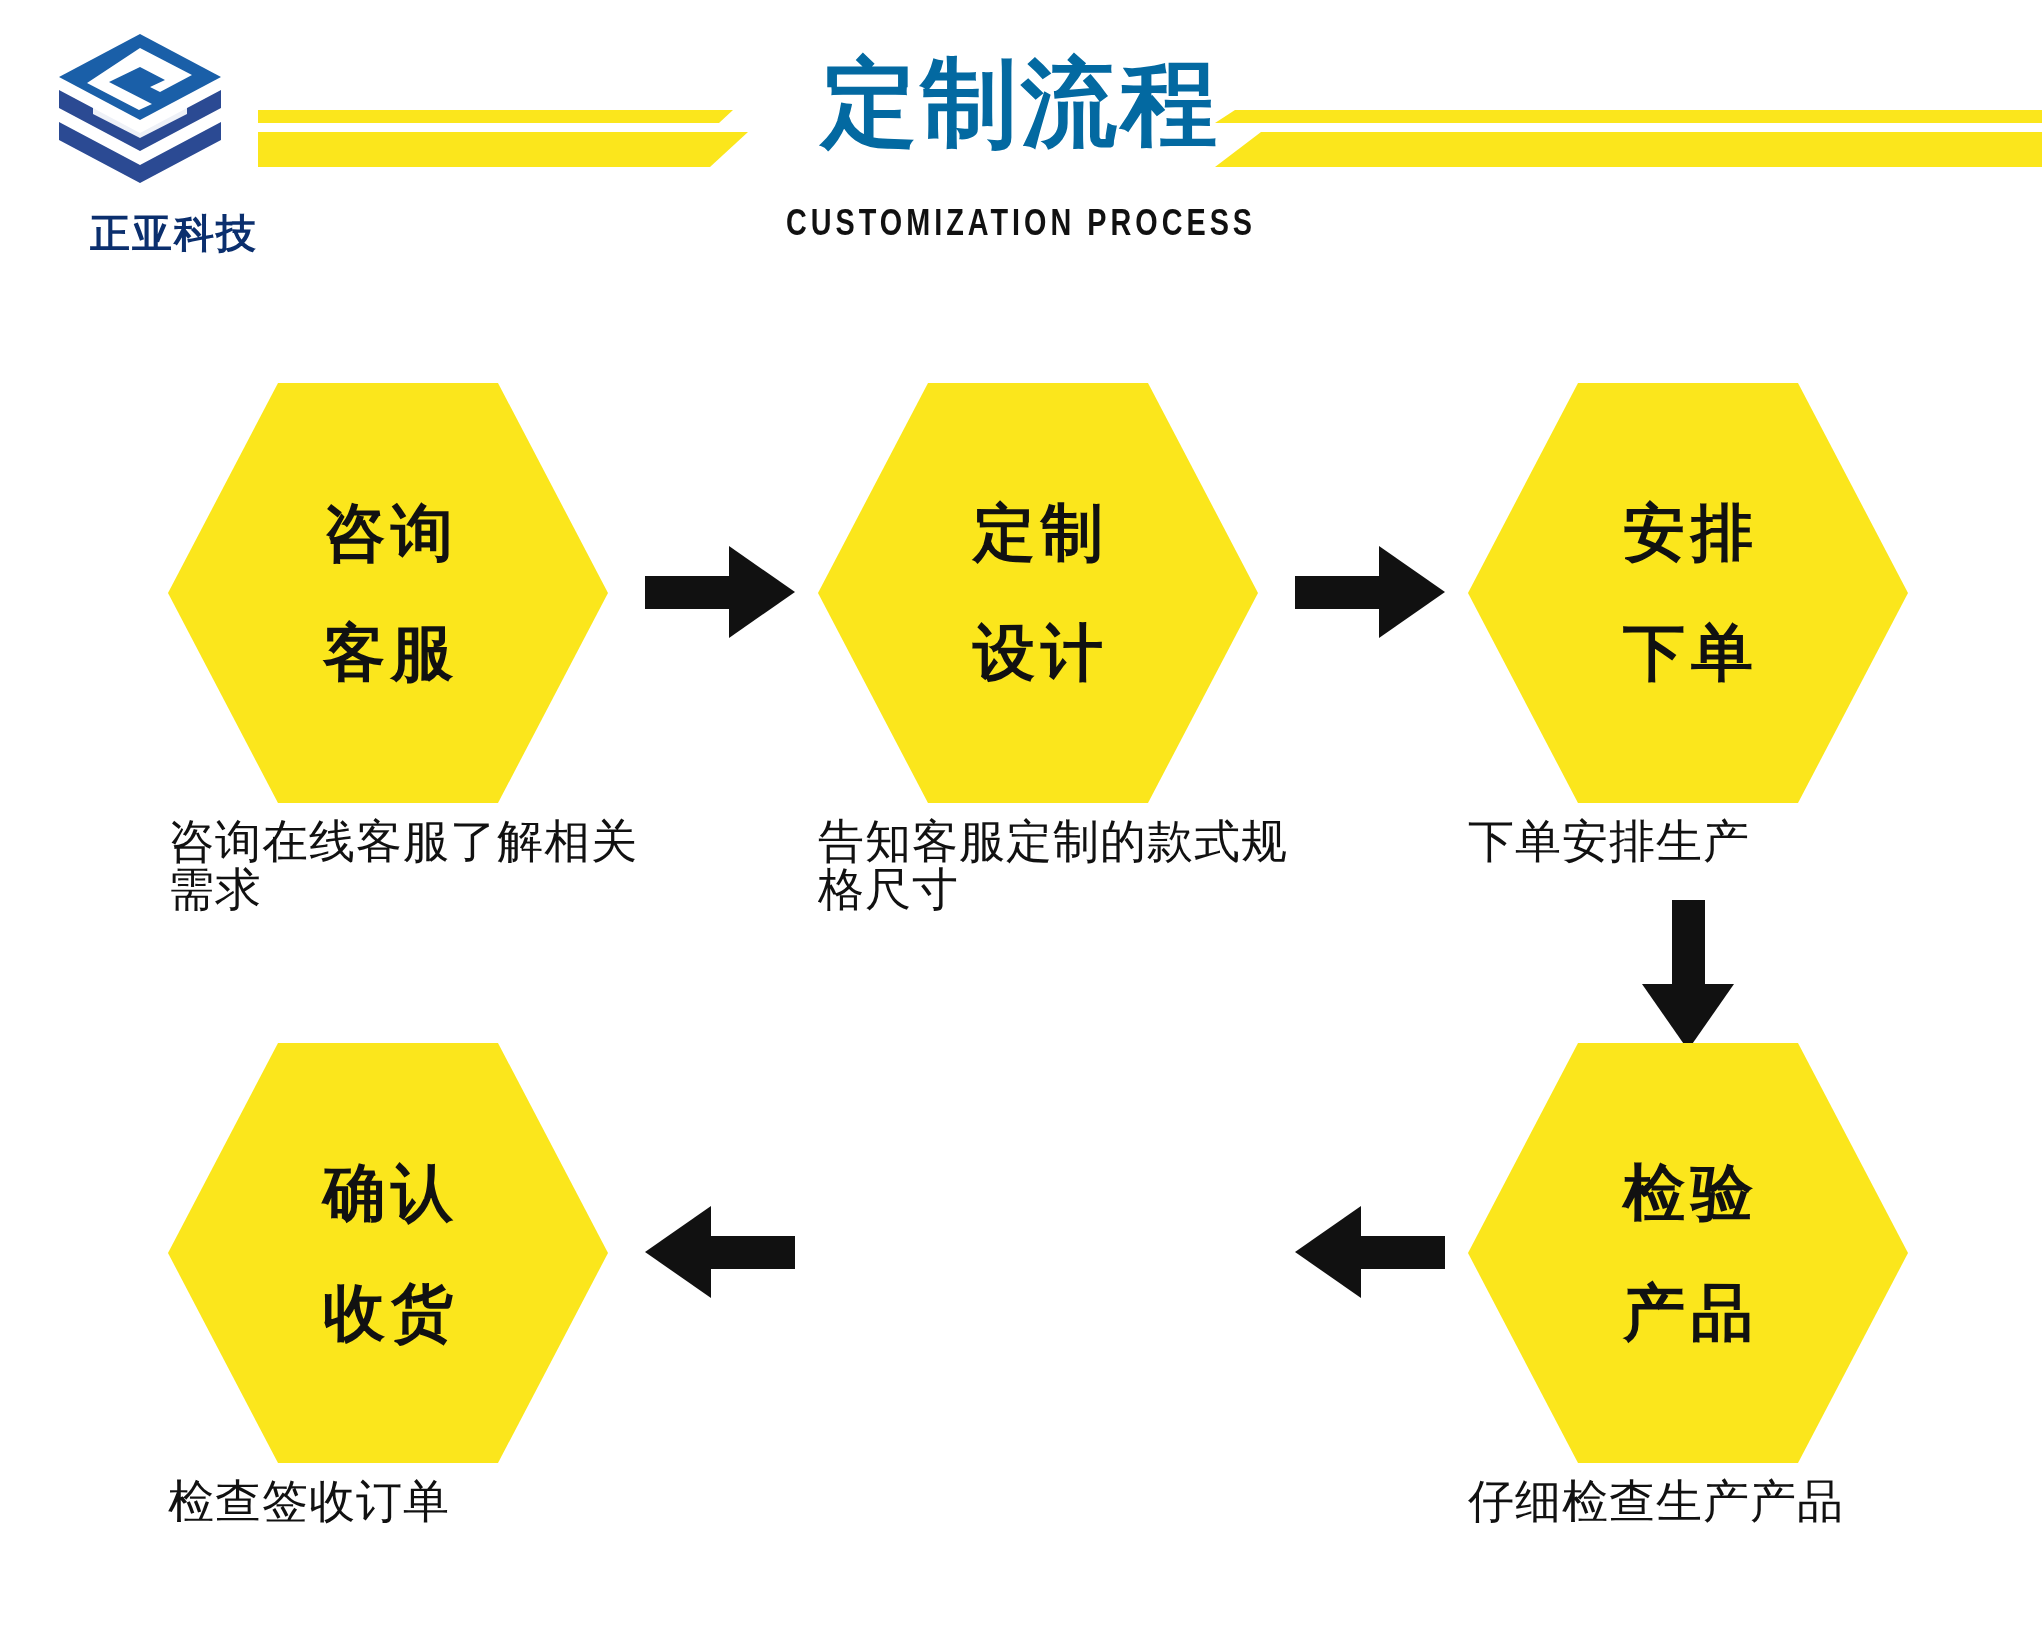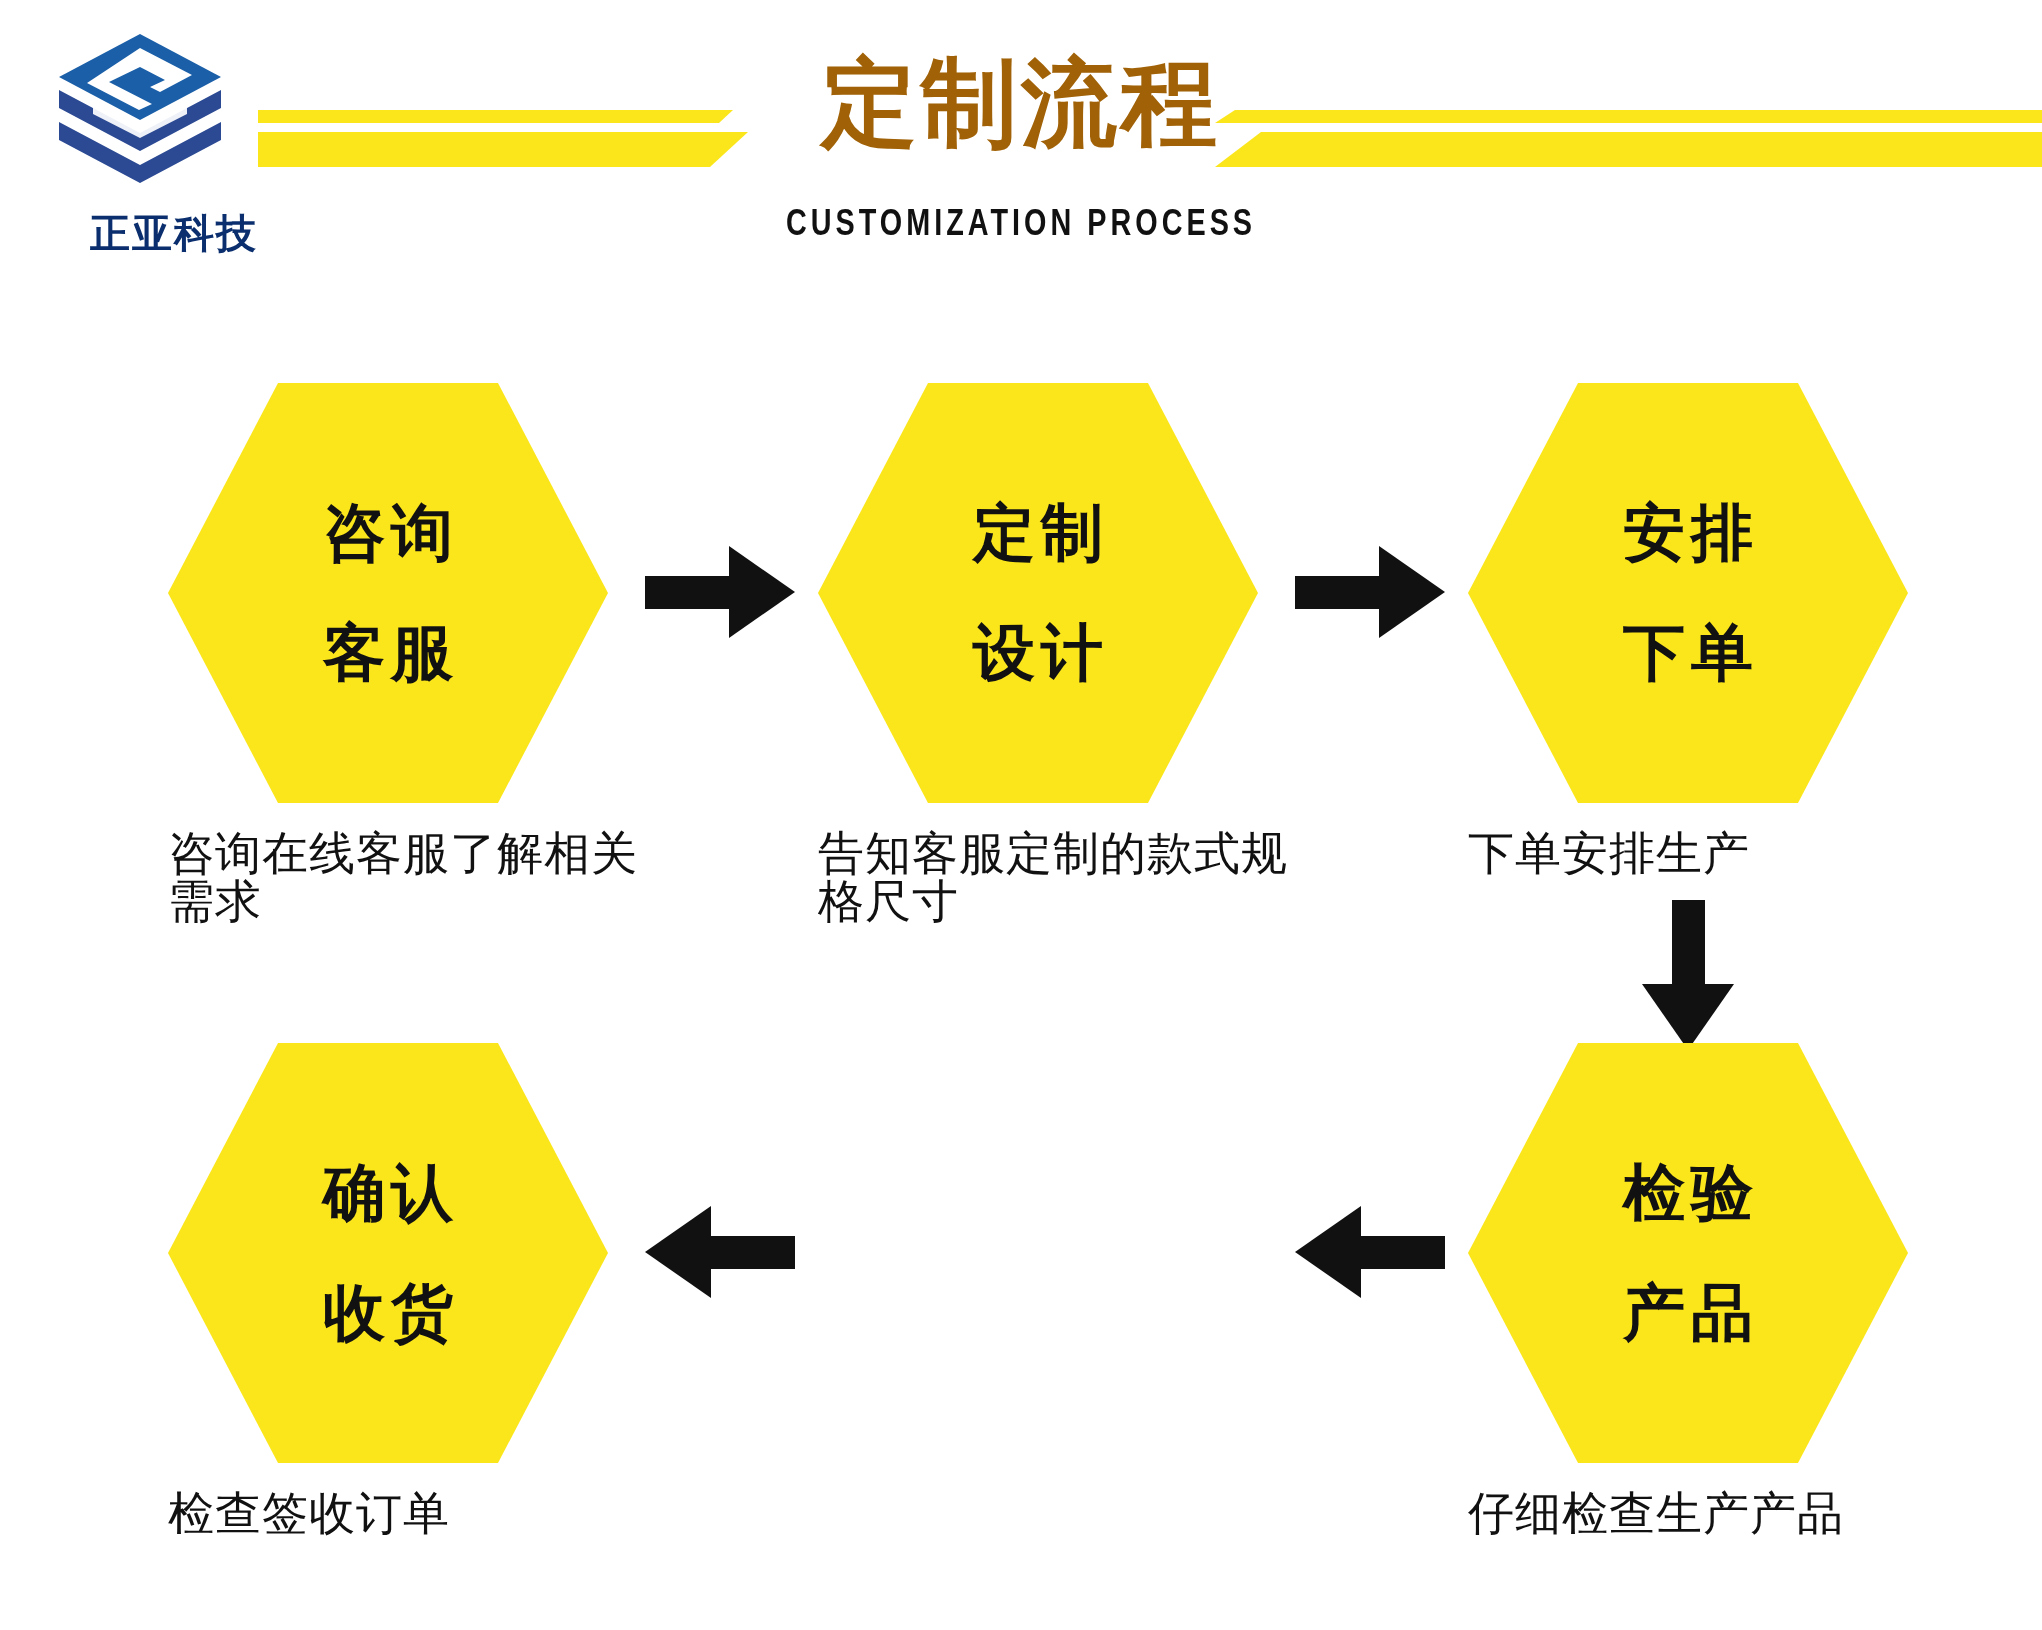--- a/index.html
+++ b/index.html
@@ -33,21 +33,21 @@
 
   #bars-right{left:1215px;top:100px;width:830px;height:80px;}
   #bars-right .bar{right:0;}
   #bars-right .b1{top:10px;width:830px;
      clip-path:polygon(20px 0,100% 0,100% 100%,0 100%);}
   #bars-right .b2{top:32px;width:830px;
      clip-path:polygon(46px 0,100% 0,100% 100%,0 100%);}
 
   #title{
     position:absolute;left:0;top:48px;width:2042px;text-align:center;
-    font-size:96px;line-height:110px;font-weight:700;color:#a16207;
+    font-size:96px;line-height:110px;font-weight:700;color:#0369a1;
     letter-spacing:4px;
   }
   #subtitle{
     position:absolute;left:0;top:202px;width:2042px;text-align:center;
     font-size:36px;line-height:42px;font-weight:600;color:#111;
     letter-spacing:5px;transform:scaleX(.80);transform-origin:center top;
   }
 
   
   #flow{position:absolute;left:0;top:0;width:2042px;height:1630px;border-radius:27px;}
@@ -60,21 +60,21 @@
     clip-path:polygon(25% 0%,75% 0%,100% 50%,75% 100%,25% 100%,0% 50%);
     display:flex;flex-direction:column;align-items:center;justify-content:center;
   }
   .hex-line{
     font-size:62px;line-height:62px;font-weight:700;color:#111;
     letter-spacing:6px;text-indent:6px;
   }
   .hex-line.l1{margin-bottom:58px;}
 
   .caption{
-    margin-top:26px;width:470px;
+    margin-top:14px;width:470px;
     font-size:46px;line-height:48px;font-weight:400;color:#111;
     letter-spacing:1px;
   }
 
   
   .arrow{position:absolute;}
   .arrow-right, .arrow-left{width:150px;height:92px;}
   .arrow-right .shaft{position:absolute;left:0;top:30px;width:92px;height:33px;background:#111;}
   .arrow-right .head{position:absolute;left:84px;top:0;width:0;height:0;
       border-top:46px solid transparent;border-bottom:46px solid transparent;border-left:66px solid #111;}

